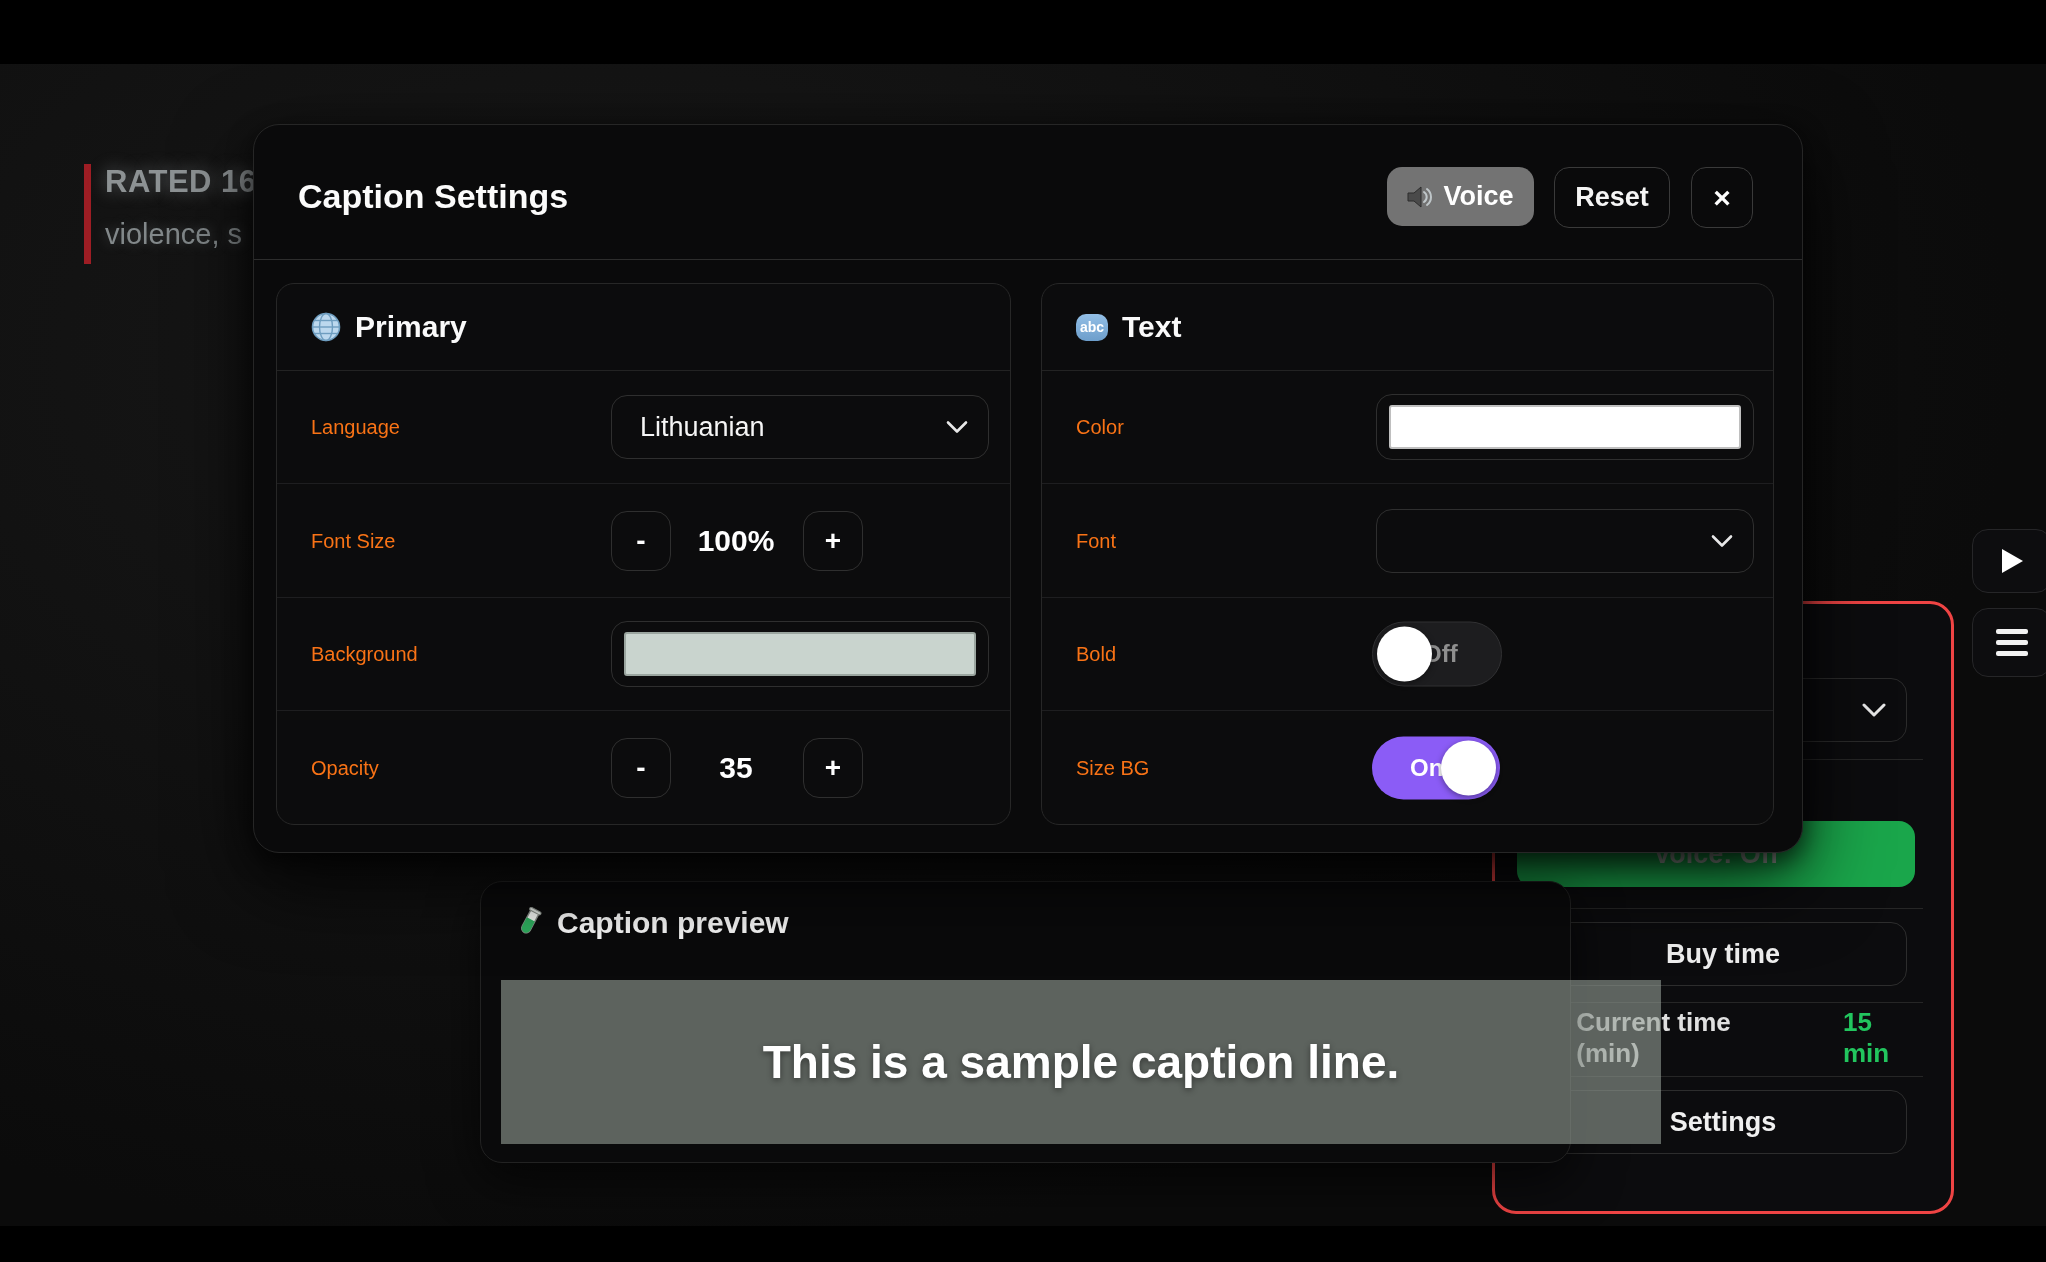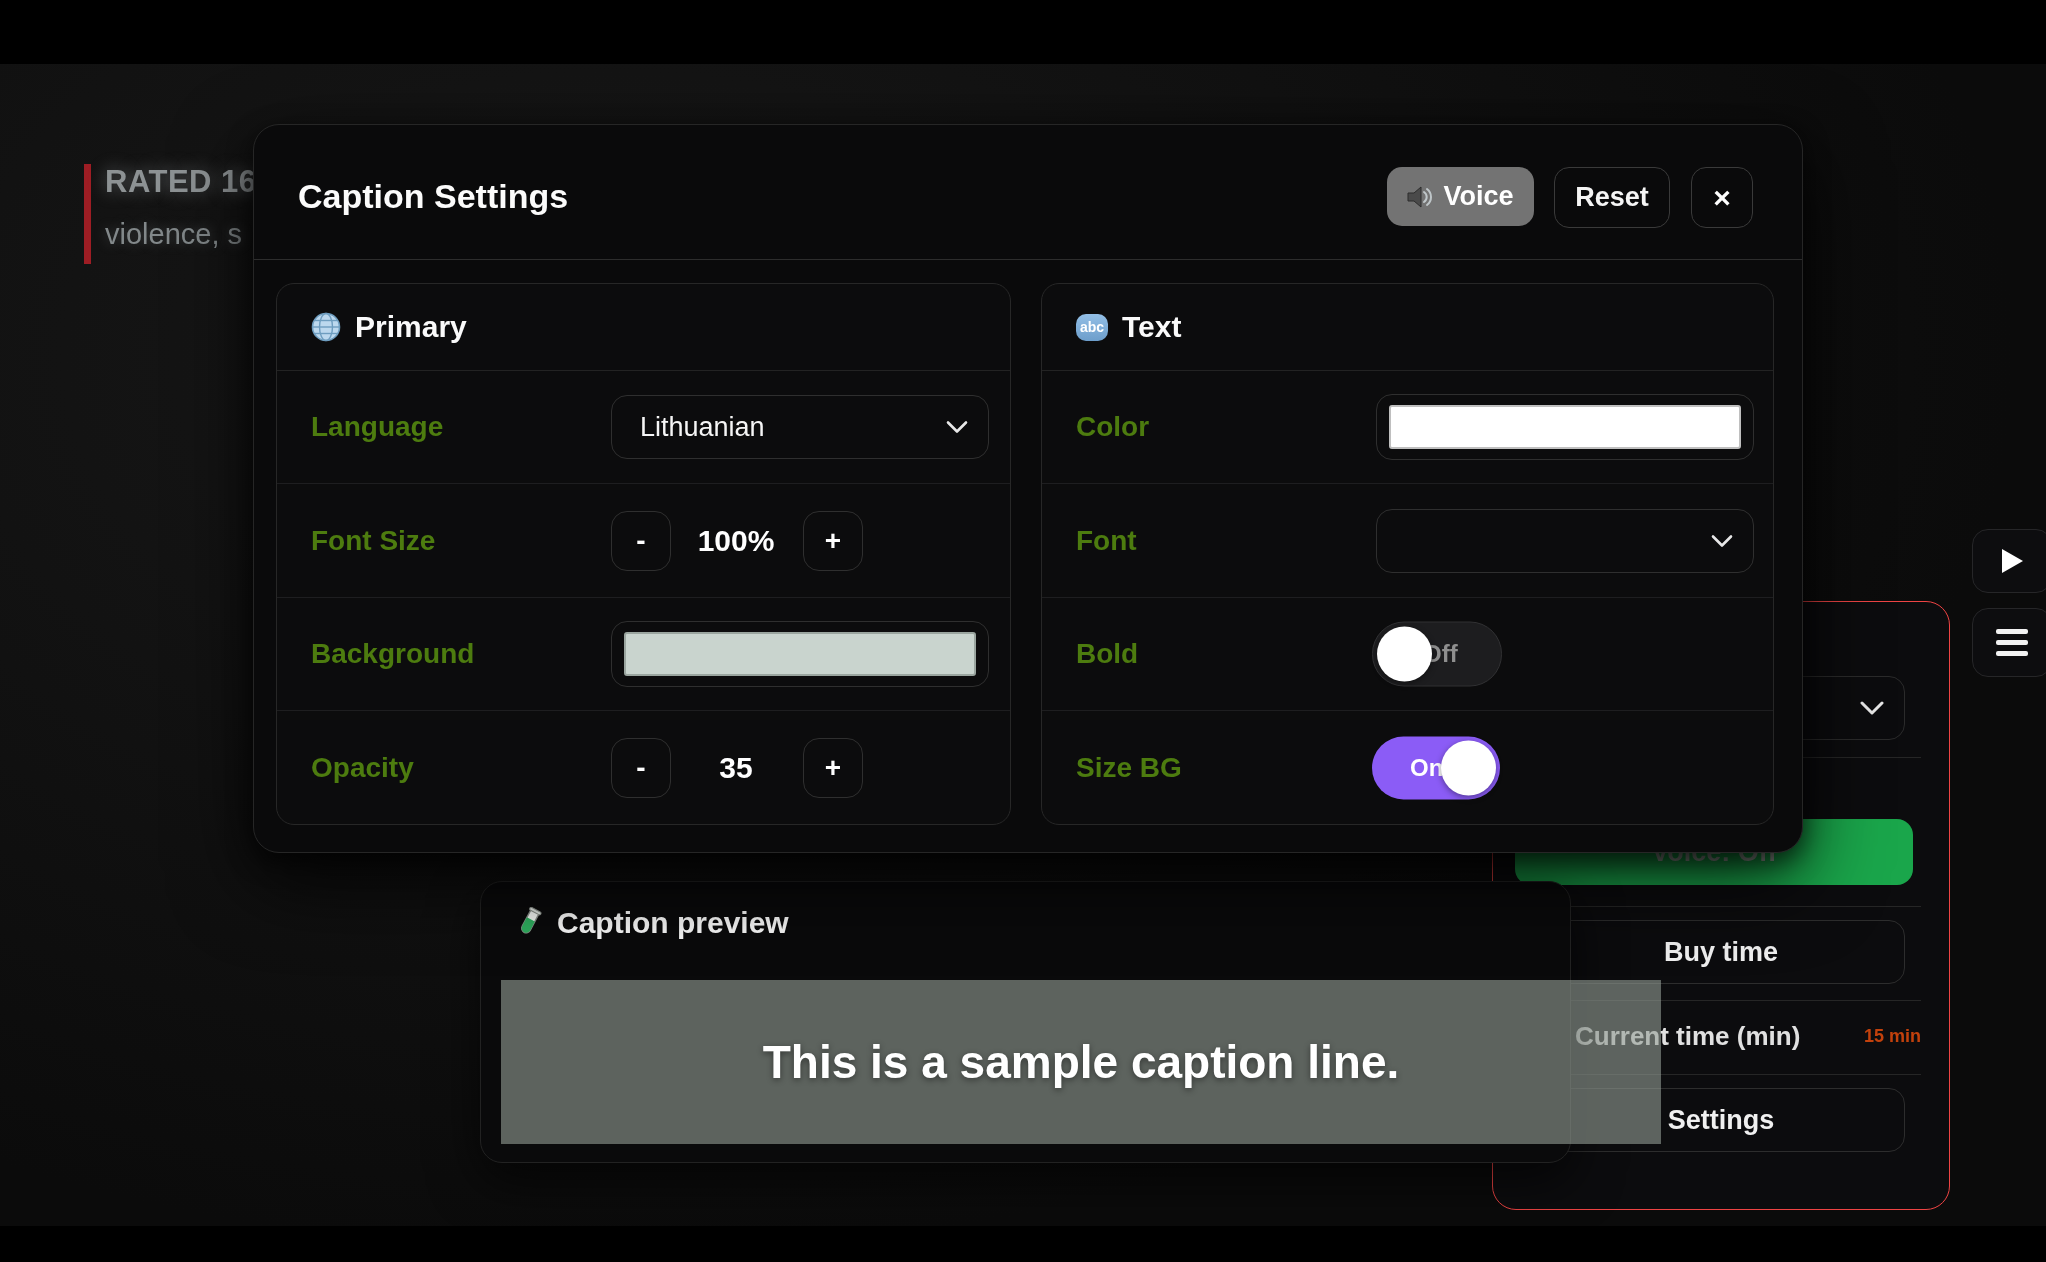--- a/index.html
+++ b/index.html
@@ -16,34 +16,34 @@
   
   #rating{left:84px;top:160px;z-index:1;}
   #rating .bar{position:absolute;left:0;top:4px;width:7px;height:100px;background:#9e1d24;}
   #rating .t1{position:absolute;left:21px;top:4px;font-size:31px;font-weight:800;letter-spacing:.5px;
     color:#8d9294;white-space:nowrap;text-shadow:0 0 18px rgba(225,235,240,.35);}
   #rating .t2{position:absolute;left:21px;top:58px;font-size:29px;color:#82888a;white-space:nowrap;
     text-shadow:0 0 14px rgba(225,235,240,.25);}
 
   
   #side-panel{left:1492px;top:601px;width:456px;height:607px;background:#0c0c0e;
-    border:1px solid #ef4444;border-radius:24px;z-index:1;}
+    border:3px solid #ef4444;border-radius:24px;z-index:1;}
   .sp-divider{position:absolute;left:28px;right:28px;height:1px;background:#262626;}
   #sp-dropdown{position:absolute;left:44px;right:44px;top:74px;height:62px;border:1px solid #2b2b2b;
     border-radius:16px;}
   #sp-dropdown svg{position:absolute;right:20px;top:24px;}
   .sp-btn{position:absolute;left:44px;right:44px;height:62px;border:1px solid #2d2d2d;border-radius:16px;
     display:flex;align-items:center;justify-content:center;font-size:27px;font-weight:600;color:#f0f0f0;}
   #sp-voice{position:absolute;left:22px;right:36px;top:217px;height:66px;background:#1aa64b;
     border-radius:16px;display:flex;align-items:center;justify-content:center;
     font-size:27px;font-weight:700;color:#aab3ab;}
   .sp-row{position:absolute;left:44px;right:28px;top:407px;height:54px;display:flex;
     align-items:center;justify-content:space-between;gap:48px;}
   .sp-row .lbl{font-size:26px;font-weight:600;color:#e0e0e0;display:flex;align-items:center;gap:12px;}
-  .sp-row .val{font-size:18px;font-weight:600;color:#c2410c;}
+  .sp-row .val{font-size:26px;font-weight:600;color:#22c55e;}
   .clock-dot{width:26px;height:26px;border-radius:50%;
     background:radial-gradient(circle at 40% 40%,#cfcfcf,#8a8a8a);filter:blur(2px);opacity:.85;}
 
   
   .edge-btn{left:1972px;width:78px;background:#0d0d0f;border:1px solid #262628;border-radius:16px;
     display:flex;align-items:center;justify-content:center;z-index:2;}
   #play-btn{top:529px;height:62px;}
   #menu-btn{top:608px;height:67px;flex-direction:column;gap:6px;}
   #menu-btn i{width:32px;height:5px;background:#f2f2f2;border-radius:2px;}
 
@@ -76,21 +76,21 @@
   .panel{position:absolute;top:158px;height:540px;background:#0c0c0d;border:1px solid #272727;
     border-radius:18px;}
   #panel-primary{left:22px;width:733px;}
   #panel-text{left:787px;width:731px;}
   .p-head{position:absolute;left:0;right:0;top:0;height:86px;border-bottom:1px solid #232323;}
   .p-head .panel-head{top:26px;}
   .prow{position:absolute;left:0;right:0;height:113px;}
   .prow.b{border-bottom:1px solid #1e1e20;}
   .r1{top:86px;}.r2{top:200px;}.r3{top:313px;}.r4{top:427px;}
   .rlabel{position:absolute;left:34px;top:50%;transform:translateY(-50%);
-    font-size:28px;font-weight:700;color:#4d7c0f;white-space:nowrap;}
+    font-size:20px;font-weight:400;color:#f97316;white-space:nowrap;}
 
   .dropdown{position:absolute;left:334px;top:50%;transform:translateY(-50%);width:376px;height:62px;
     border:1px solid #2f2f2f;border-radius:16px;}
   .dropdown .dval{position:absolute;left:28px;top:50%;transform:translateY(-50%);
     font-size:27px;color:#f5f5f5;}
   .dropdown svg{position:absolute;right:20px;top:50%;transform:translateY(-50%);}
 
   .step-btn{position:absolute;top:50%;transform:translateY(-50%);width:58px;height:58px;
     border:1px solid #2f2f2f;border-radius:16px;display:flex;align-items:center;justify-content:center;
     font-size:28px;font-weight:700;color:#fff;}

